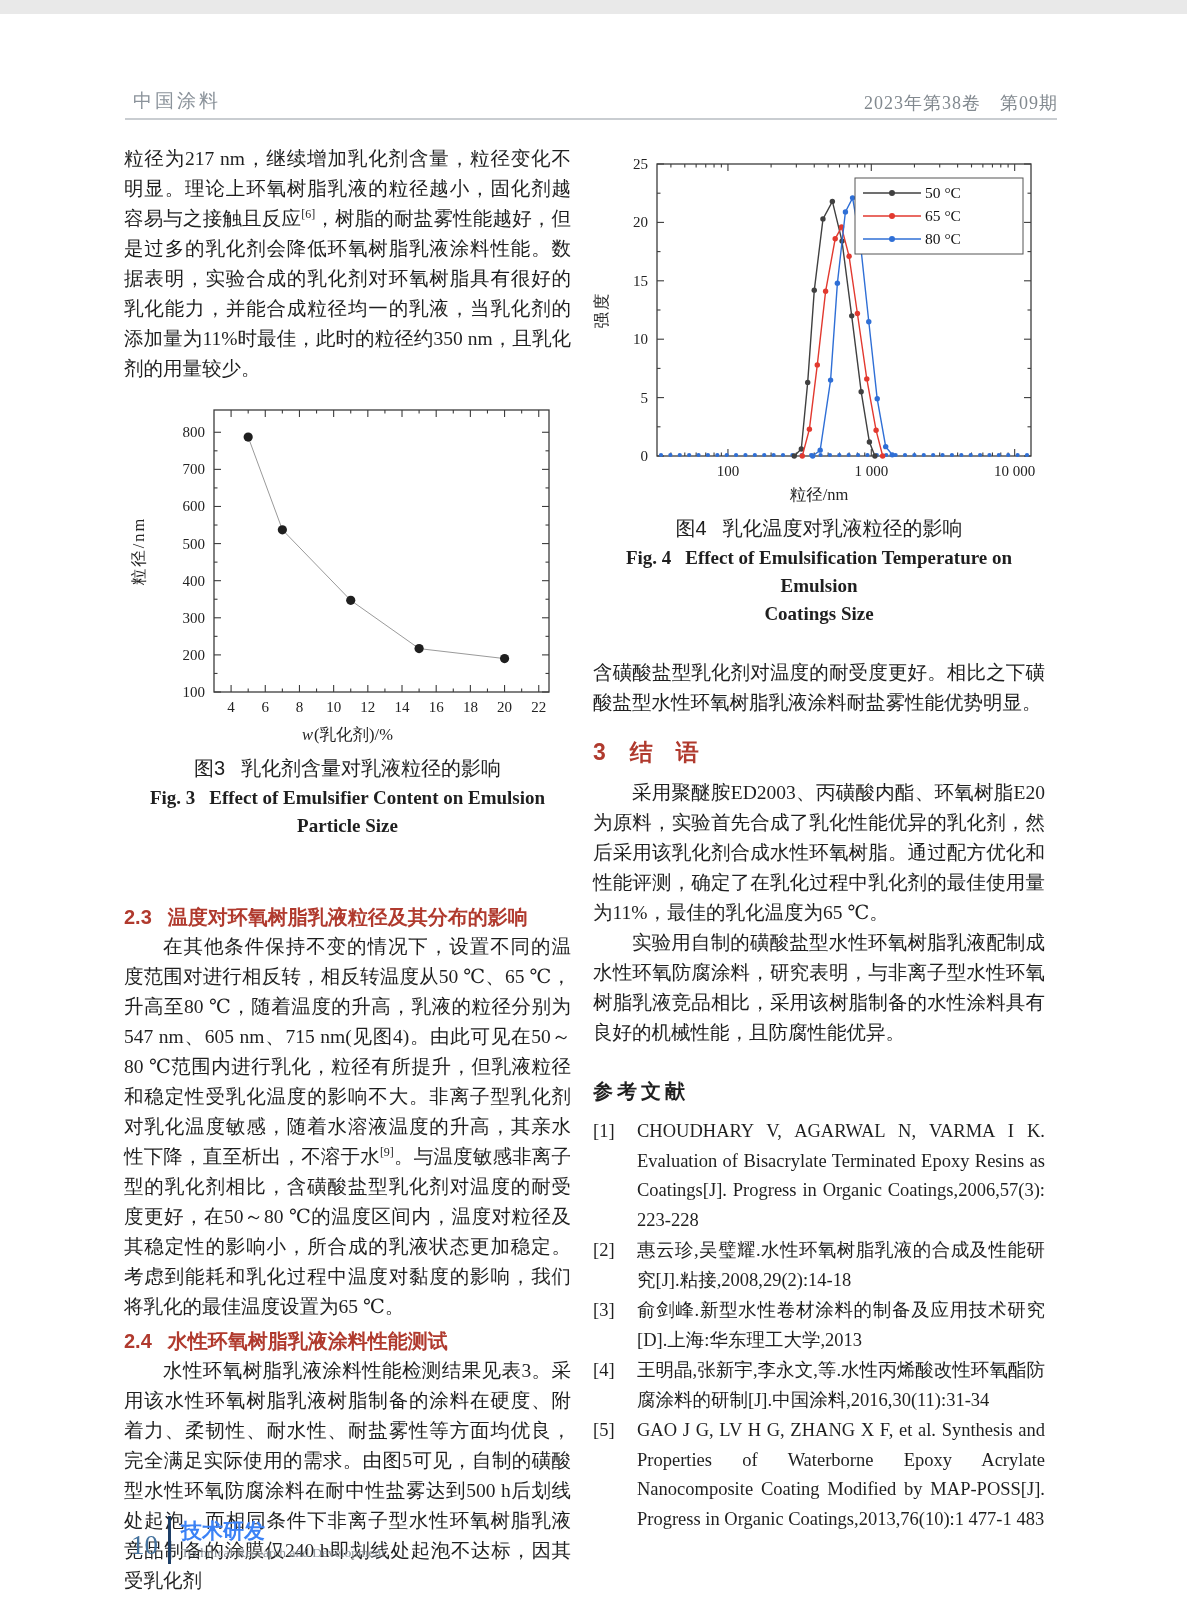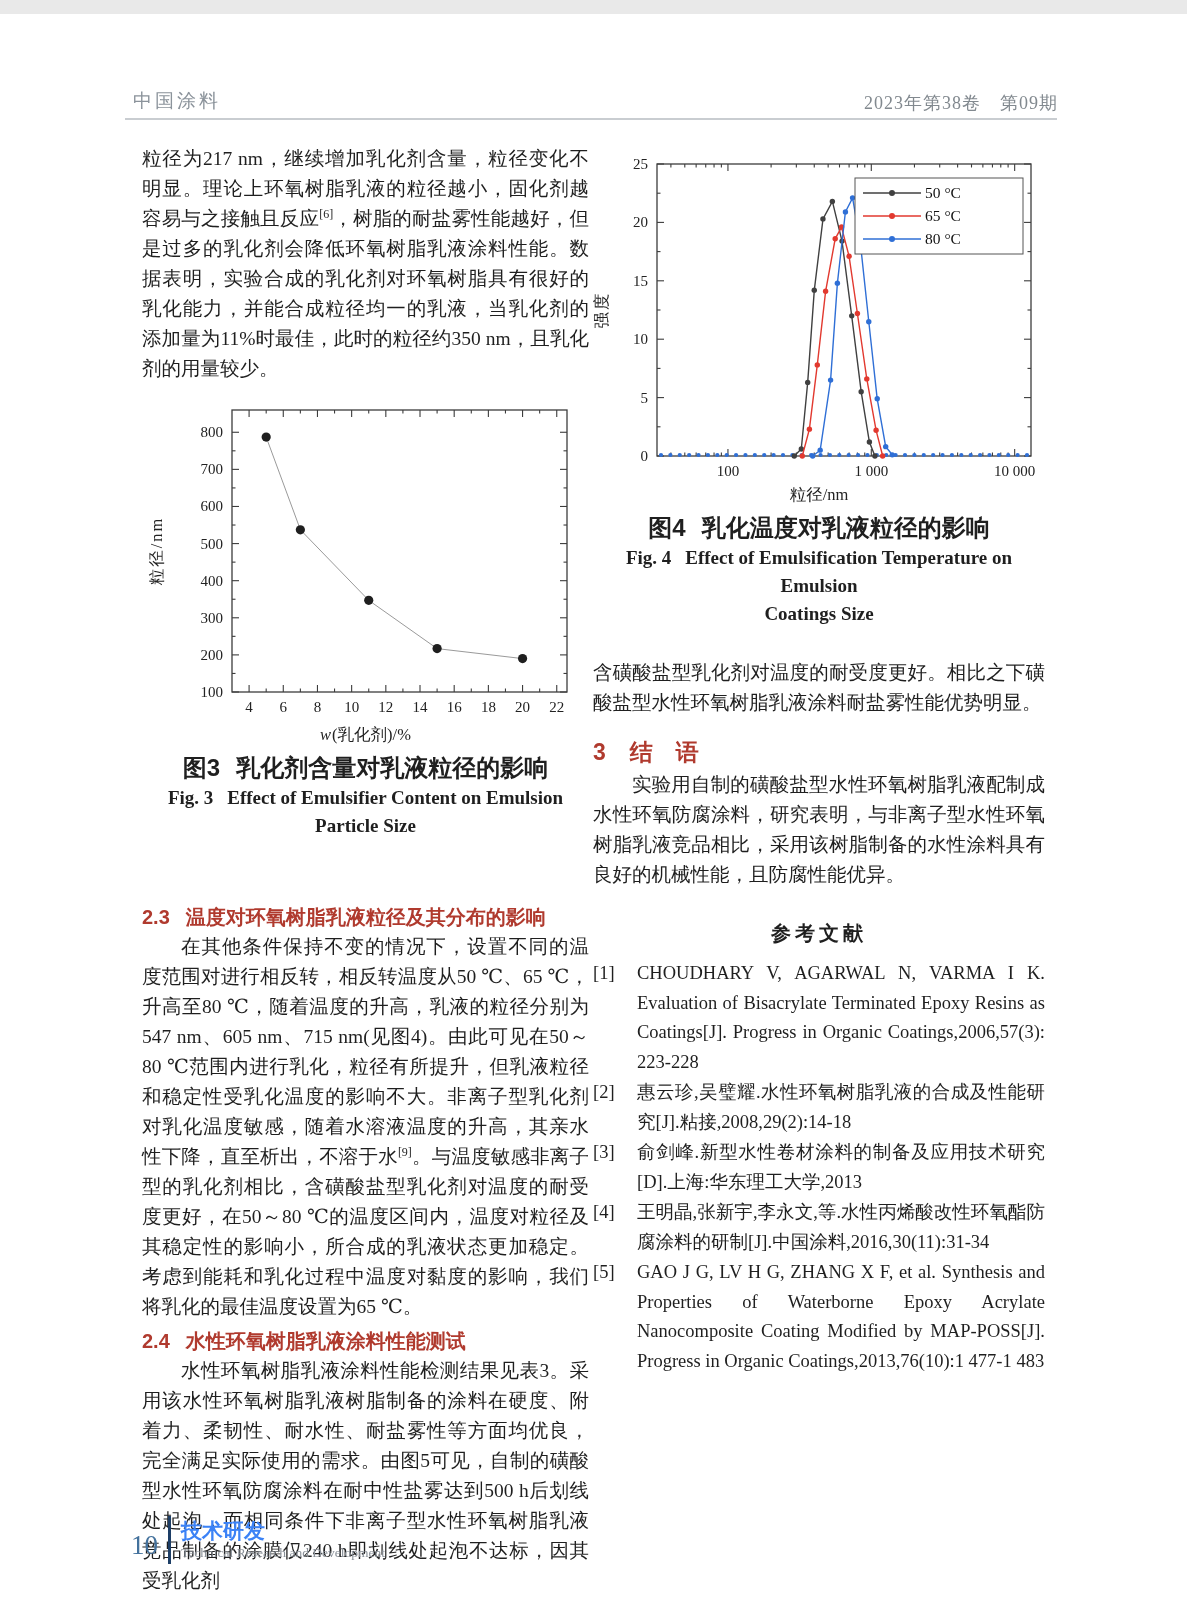--- a/index.html
+++ b/index.html
@@ -4,45 +4,45 @@
 <style>
   html,body{margin:0;padding:0;background:#e9e9e9;}
   .page{position:relative;width:1187px;height:1600px;background:#ffffff;margin:14px auto;
         font-family:"Liberation Serif","DejaVu Serif",serif;color:#1f1f1f;overflow:hidden;}
   
   .hdr-journal{position:absolute;left:133px;top:74px;font-size:19px;color:#8b939b;letter-spacing:3px;}
   .hdr-issue{position:absolute;right:129px;top:77px;font-size:18px;color:#82898f;letter-spacing:1px;}
   .hdr-rule{position:absolute;left:125px;right:130px;top:104px;height:2px;background:#c9cdd1;}
   
   .col{position:absolute;top:130px;}
-  .col-left{left:142px;width:447px;}
+  .col-left{left:124px;width:447px;}
   .col-right{left:593px;width:452px;}
   .para{font-size:19.5px;line-height:30px;text-align:justify;margin:0;}
   .indent{text-indent:2em;}
   sup{font-size:12px;line-height:0;}
   
   .figwrap{margin-top:10px;}
   svg{display:block;}
   .axis-xlabel{font-size:16.5px;text-align:center;line-height:22px;margin-top:0;color:#222;}
   .axis-xlabel i{font-family:"Liberation Serif",serif;margin-right:1px;}
-  .cap-cn{font-family:"Liberation Sans","DejaVu Sans",sans-serif;font-weight:bold;font-size:24px;
+  .cap-cn{font-family:"Liberation Sans","DejaVu Sans",sans-serif;font-weight:normal;font-size:20px;
           text-align:center;margin-top:8px;line-height:28px;}
   .cap-cn .gap{margin-left:16px;}
   .cap-en{font-weight:bold;font-size:19px;text-align:center;line-height:28px;margin-top:2px;}
   .cap-en .gap{margin-left:14px;}
   
   .sec-head{font-family:"Liberation Sans","DejaVu Sans",sans-serif;font-weight:bold;color:#b03a2e;
             font-size:20px;line-height:30px;margin:0;}
   .sec-head .num{margin-right:16px;}
   .sec-head.big{font-size:23px;line-height:36px;}
   .sec-head.big .num{margin-right:24px;}
   .mt-sec{margin-top:62px;}
   
   .refs-title{font-family:"Liberation Sans","DejaVu Sans",sans-serif;font-weight:bold;font-size:20px;
-              text-align:center;margin-top:30px;letter-spacing:4px;}
+              margin-top:30px;letter-spacing:4px;}
   .ref-list{list-style:none;margin:12px 0 0 0;padding:0;font-size:18.5px;line-height:29.5px;}
   .ref-item{position:relative;padding-left:44px;text-align:justify;margin-bottom:1px;}
   .ref-label{position:absolute;left:0;top:0;}
   
   .footer{position:absolute;left:131px;top:1502px;display:flex;align-items:center;}
   .pg-num{font-size:27px;color:#43719c;margin-right:10px;margin-top:10px;}
   .ft-bar{width:3px;height:48px;background:#1d3e66;margin-right:10px;}
   .ft-cn{font-family:"Liberation Sans","DejaVu Sans",sans-serif;font-weight:bold;font-size:21px;color:#3b82f6;line-height:26px;}
   .ft-en{font-size:13.5px;color:#8a9199;line-height:18px;}
 </style>
@@ -341,20 +341,21 @@
           <text x="332" y="100" font-size="15.5px" font-family="&quot;Liberation Serif&quot;,serif" fill="#111">80 °C</text>
         </svg>
       <div class="axis-xlabel">粒径/nm</div>
       <div class="cap-cn"><span>图4</span><span class="gap">乳化温度对乳液粒径的影响</span></div>
       <div class="cap-en"><span>Fig. 4</span><span class="gap">Effect of Emulsification Temperature on Emulsion</span><br><span>Coatings Size</span></div>
     </div>
 
     <p class="para" style="margin-top:30px;">含磺酸盐型乳化剂对温度的耐受度更好。相比之下磺酸盐型水性环氧树脂乳液涂料耐盐雾性能优势明显。</p>
 
     <h2 class="sec-head big" style="margin-top:16px;"><span class="num">3</span><span>结　语</span></h2>
+    <p class="para indent" style="margin-top:8px;">采用聚醚胺ED2003、丙磺酸内酯、环氧树脂E20为原料，实验首先合成了乳化性能优异的乳化剂，然后采用该乳化剂合成水性环氧树脂。通过配方优化和性能评测，确定了在乳化过程中乳化剂的最佳使用量为11%，最佳的乳化温度为65 ℃。</p>
     <p class="para indent">实验用自制的磺酸盐型水性环氧树脂乳液配制成水性环氧防腐涂料，研究表明，与非离子型水性环氧树脂乳液竞品相比，采用该树脂制备的水性涂料具有良好的机械性能，且防腐性能优异。</p>
 
     <div class="refs-title">参考文献</div>
     <ol class="ref-list">
       <li class="ref-item"><span class="ref-label">[1]</span><span>CHOUDHARY V, AGARWAL N, VARMA I K. Evaluation of Bisacrylate Terminated Epoxy Resins as Coatings[J]. Progress in Organic Coatings,2006,57(3): 223-228</span></li>
       <li class="ref-item"><span class="ref-label">[2]</span><span>惠云珍,吴璧耀.水性环氧树脂乳液的合成及性能研究[J].粘接,2008,29(2):14-18</span></li>
       <li class="ref-item"><span class="ref-label">[3]</span><span>俞剑峰.新型水性卷材涂料的制备及应用技术研究[D].上海:华东理工大学,2013</span></li>
       <li class="ref-item"><span class="ref-label">[4]</span><span>王明晶,张新宇,李永文,等.水性丙烯酸改性环氧酯防腐涂料的研制[J].中国涂料,2016,30(11):31-34</span></li>
       <li class="ref-item"><span class="ref-label">[5]</span><span>GAO J G, LV H G, ZHANG X F, et al. Synthesis and Properties of Waterborne Epoxy Acrylate Nanocomposite Coating Modified by MAP-POSS[J]. Progress in Organic Coatings,2013,76(10):1 477-1 483</span></li>
     </ol>

